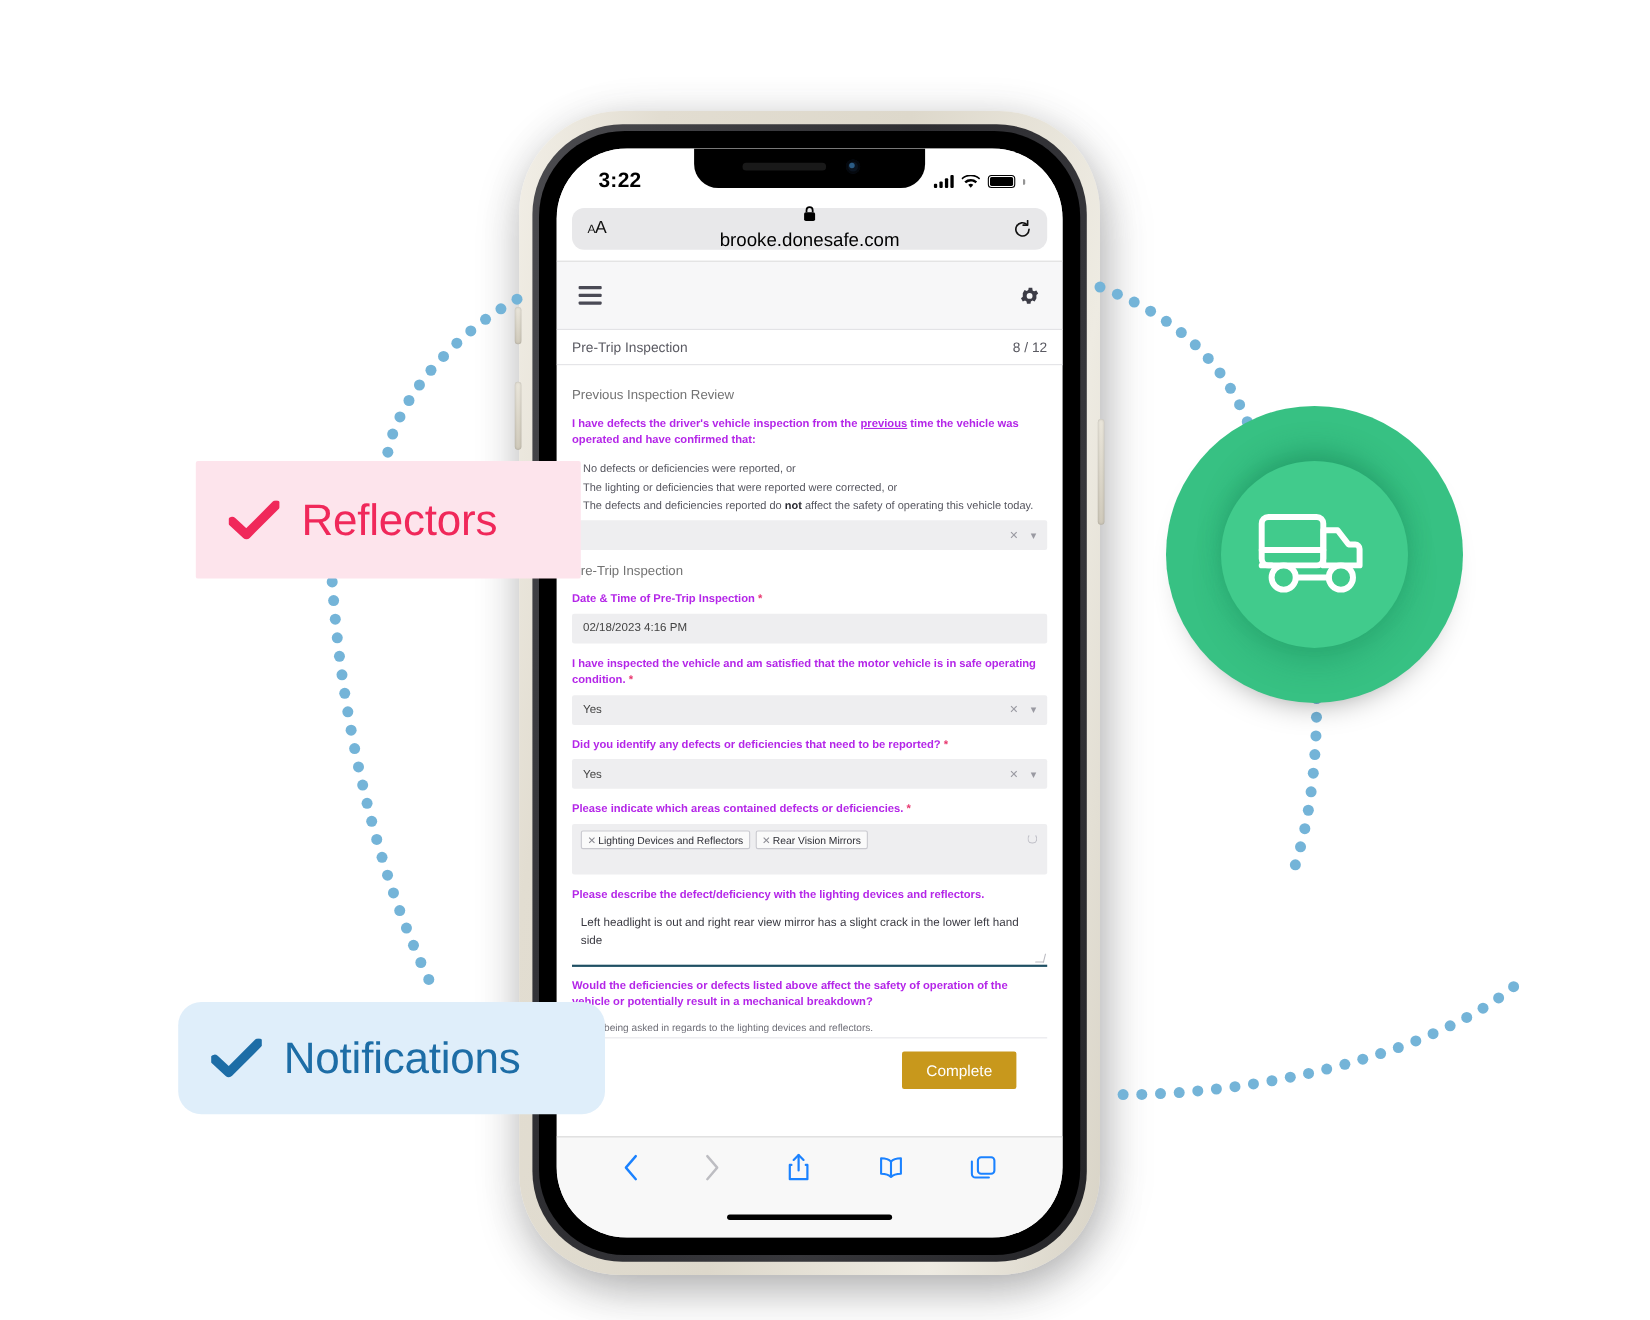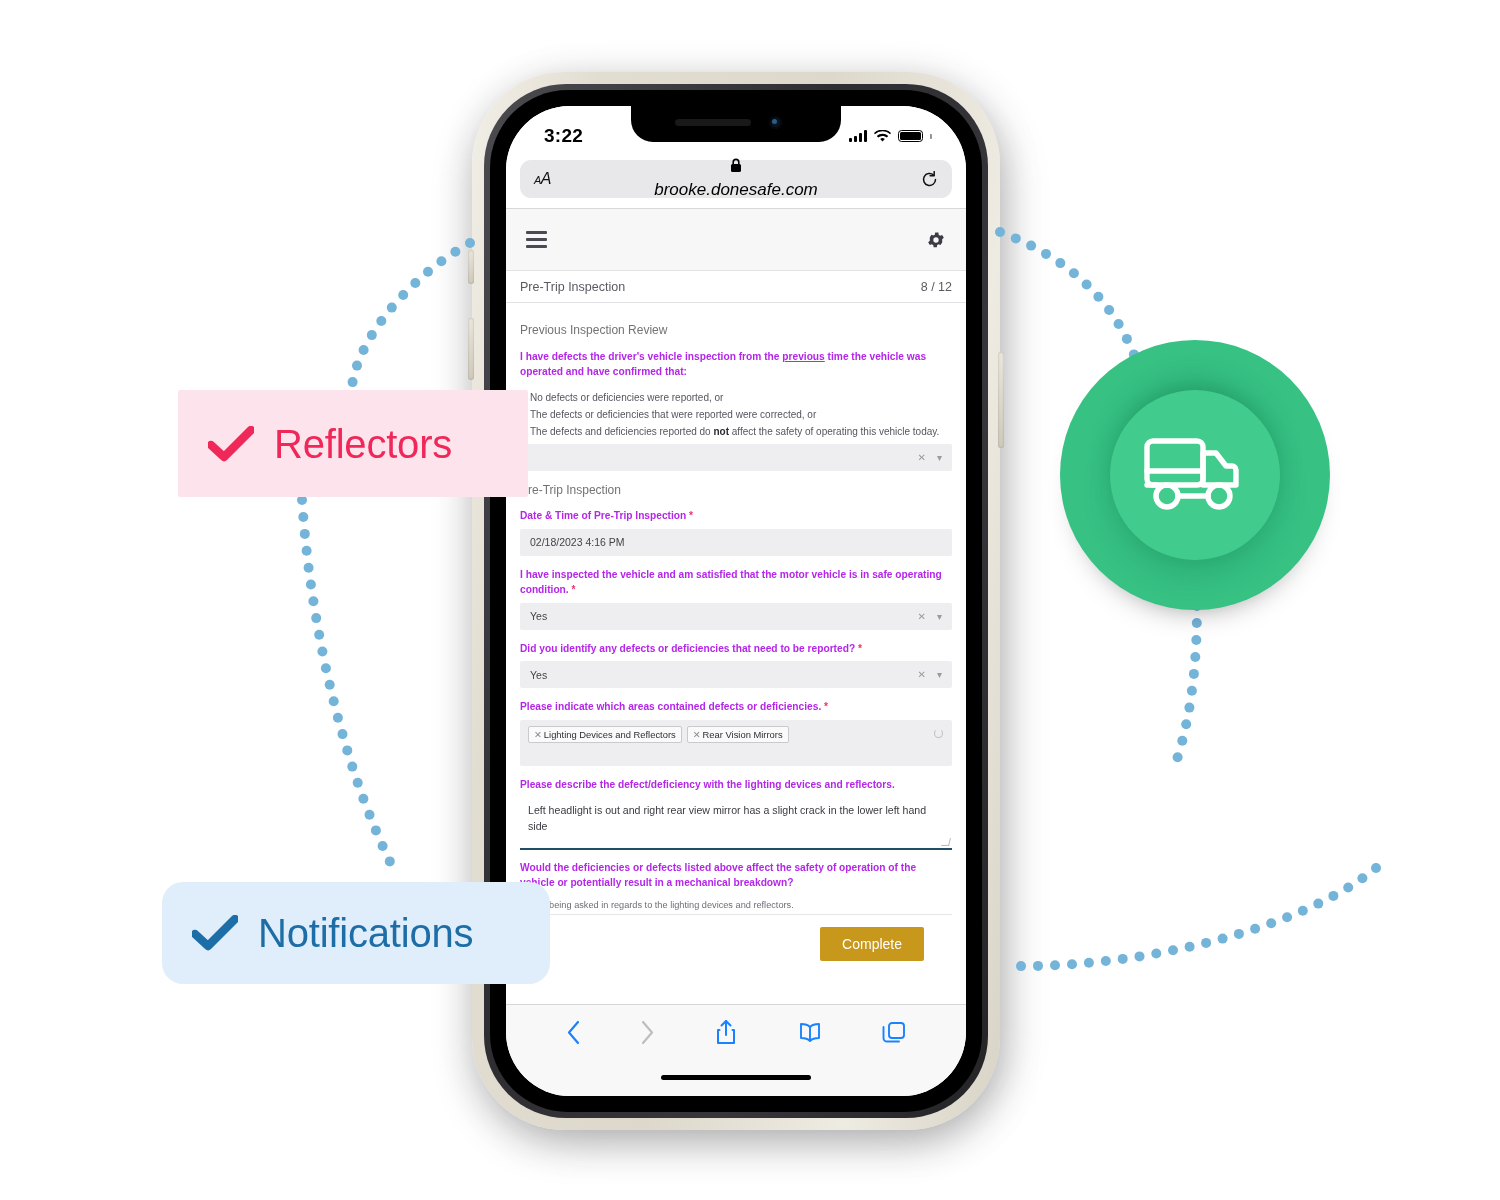--- a/index.html
+++ b/index.html
@@ -2,21 +2,21 @@
 <html><head>
 <meta charset="utf-8">
 <style>
   * { box-sizing: border-box; margin: 0; padding: 0; }
   html, body {
     width: 1500px; height: 1200px;
     background: #ffffff;
     font-family: "Liberation Sans", sans-serif;
     overflow: hidden;
   }
-  #stage { position: relative; width: 1500px; height: 1084px; }
+  #stage { position: relative; width: 1500px; height: 1084px; margin-top: 29px; }
 
   
   .dots { position: absolute; left: 0; top: 0; width: 1500px; height: 1200px;
           pointer-events: none; z-index: 4; }
 
   
   .phone-shadow {
     position: absolute; left: 486px; top: 86px; width: 518px; height: 1048px;
     border-radius: 96px; background: rgba(40,40,45,.20);
     filter: blur(22px); z-index: 1;
@@ -78,21 +78,21 @@
   .bars i { display:block; width:3px; background:#000; border-radius:1px; }
   .bars i:nth-child(1){height:4px}.bars i:nth-child(2){height:6px}
   .bars i:nth-child(3){height:9px}.bars i:nth-child(4){height:12px}
   .batt { width: 25px; height: 12px; border: 1.6px solid #000; border-radius: 3.5px;
           position: relative; }
   .batt::after { content:""; position:absolute; left:1.4px; top:1.4px; bottom:1.4px;
           right:1.4px; background:#000; border-radius:1.5px; }
   .batt-cap { width:2px; height:5px; background:rgba(0,0,0,.42); border-radius:0 1px 1px 0; }
 
   
-  .safari-top { background:#fff; padding: 2px 14px 10px; border-bottom:1px solid #d8d8d8;font-style:italic; }
+  .safari-top { background:#fff; padding: 2px 14px 10px; border-bottom:1px solid #d8d8d8; }
   .urlbar {
     height: 38px; background: #e8e8ea; border-radius: 11px;
     display: flex; align-items: center; padding: 0 14px; position: relative;
   }
   .aa { font-size: 16px; color:#111; letter-spacing:-.5px; }
   .aa small { font-size: 11px; }
   .url-center {
     position:absolute; left:0; right:0; display:flex; align-items:center;
     justify-content:center; gap:7px; pointer-events:none;flex-direction:column;
   }
@@ -381,21 +381,21 @@
           <div class="form">
 
             <div class="sec-title">Previous Inspection Review</div>
 
             <div class="statement">
               <span>I have defects the driver's vehicle inspection from the </span><u>previous</u><span> time the vehicle was operated and have confirmed that:</span>
             </div>
 
             <ul class="bullets">
               <li>No defects or deficiencies were reported, or</li>
-              <li>The defects or deficiencies that were reported were corrected, or</li>
+              <li>The lighting or deficiencies that were reported were corrected, or</li>
               <li>The defects and deficiencies reported do <b>not</b> affect the safety of operating this vehicle today.</li>
             </ul>
 
             <div class="field">
               <span></span>
               <span class="ctl">
                 <span>✕</span>
                 <span>▾</span>
               </span>
             </div>

